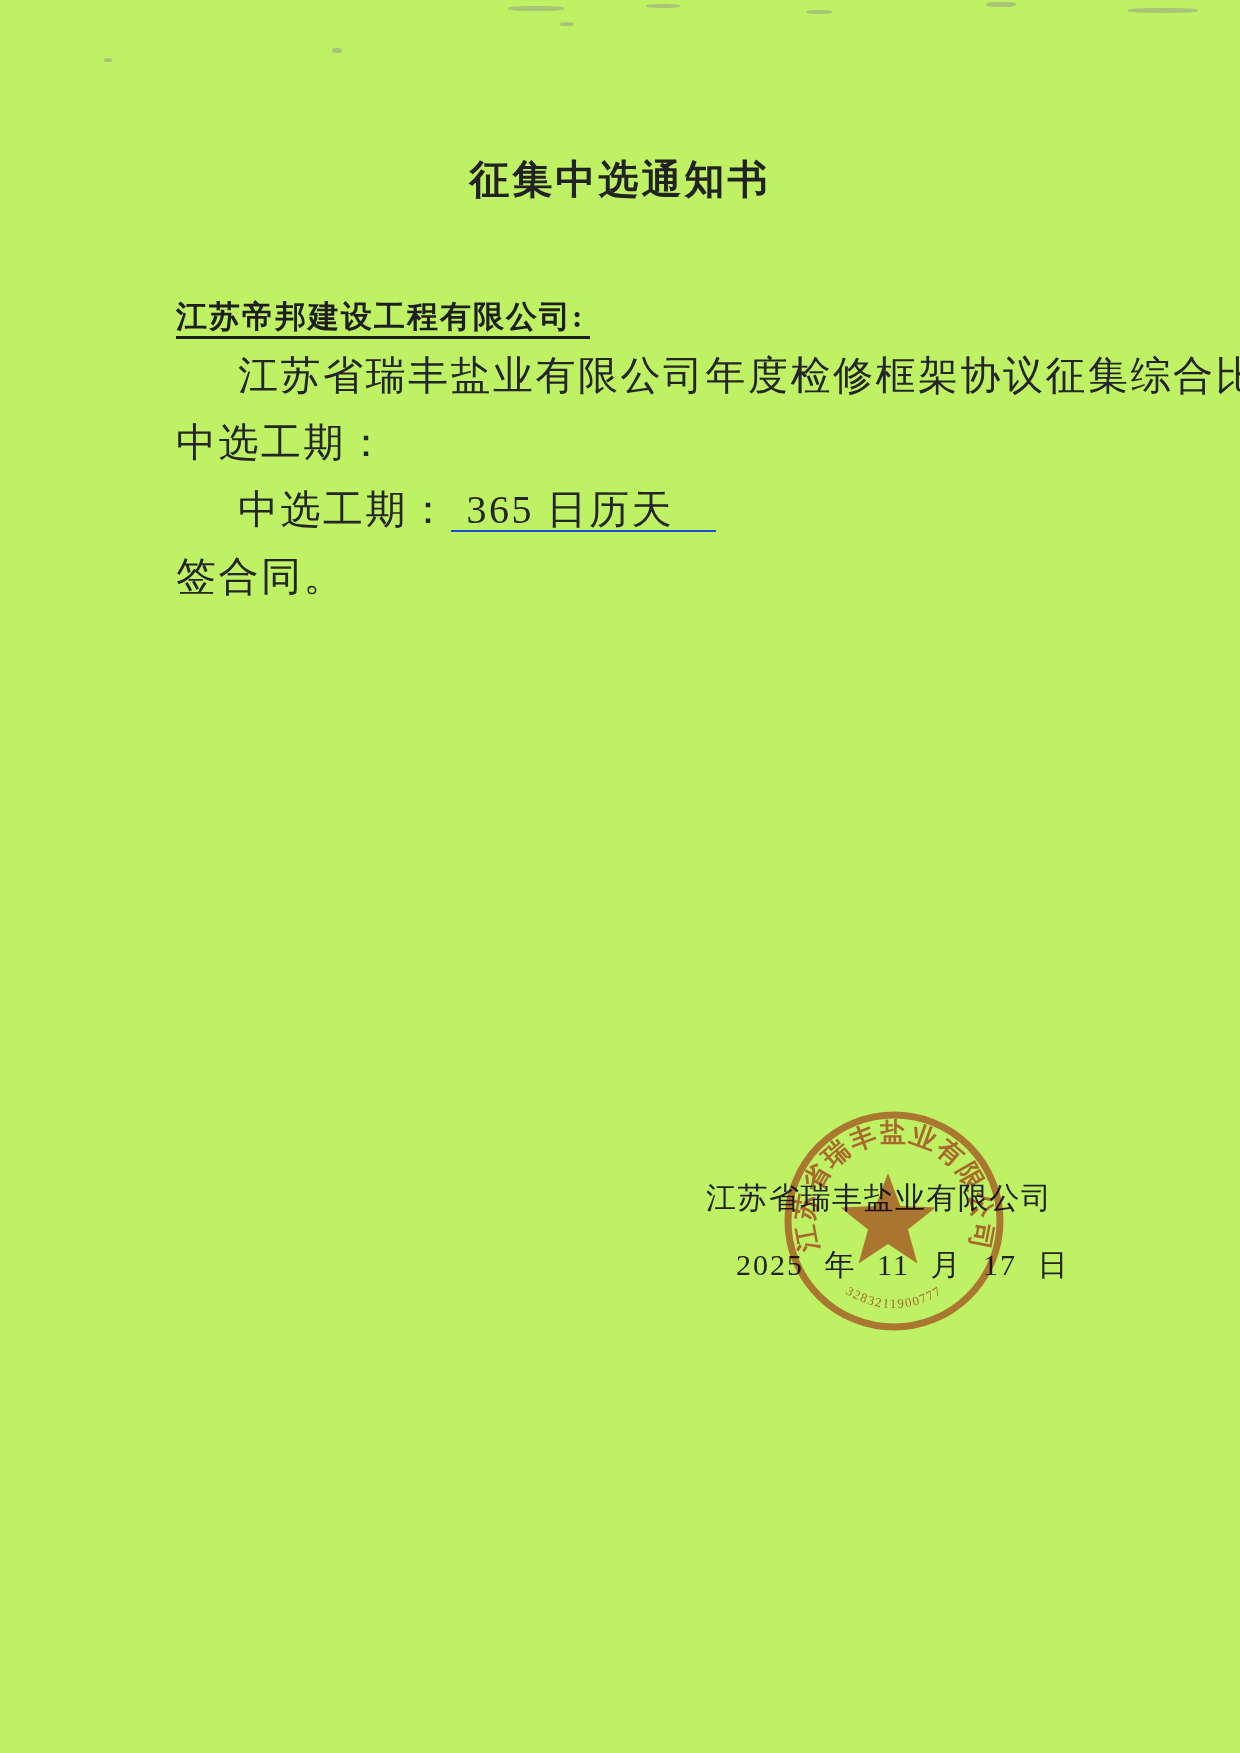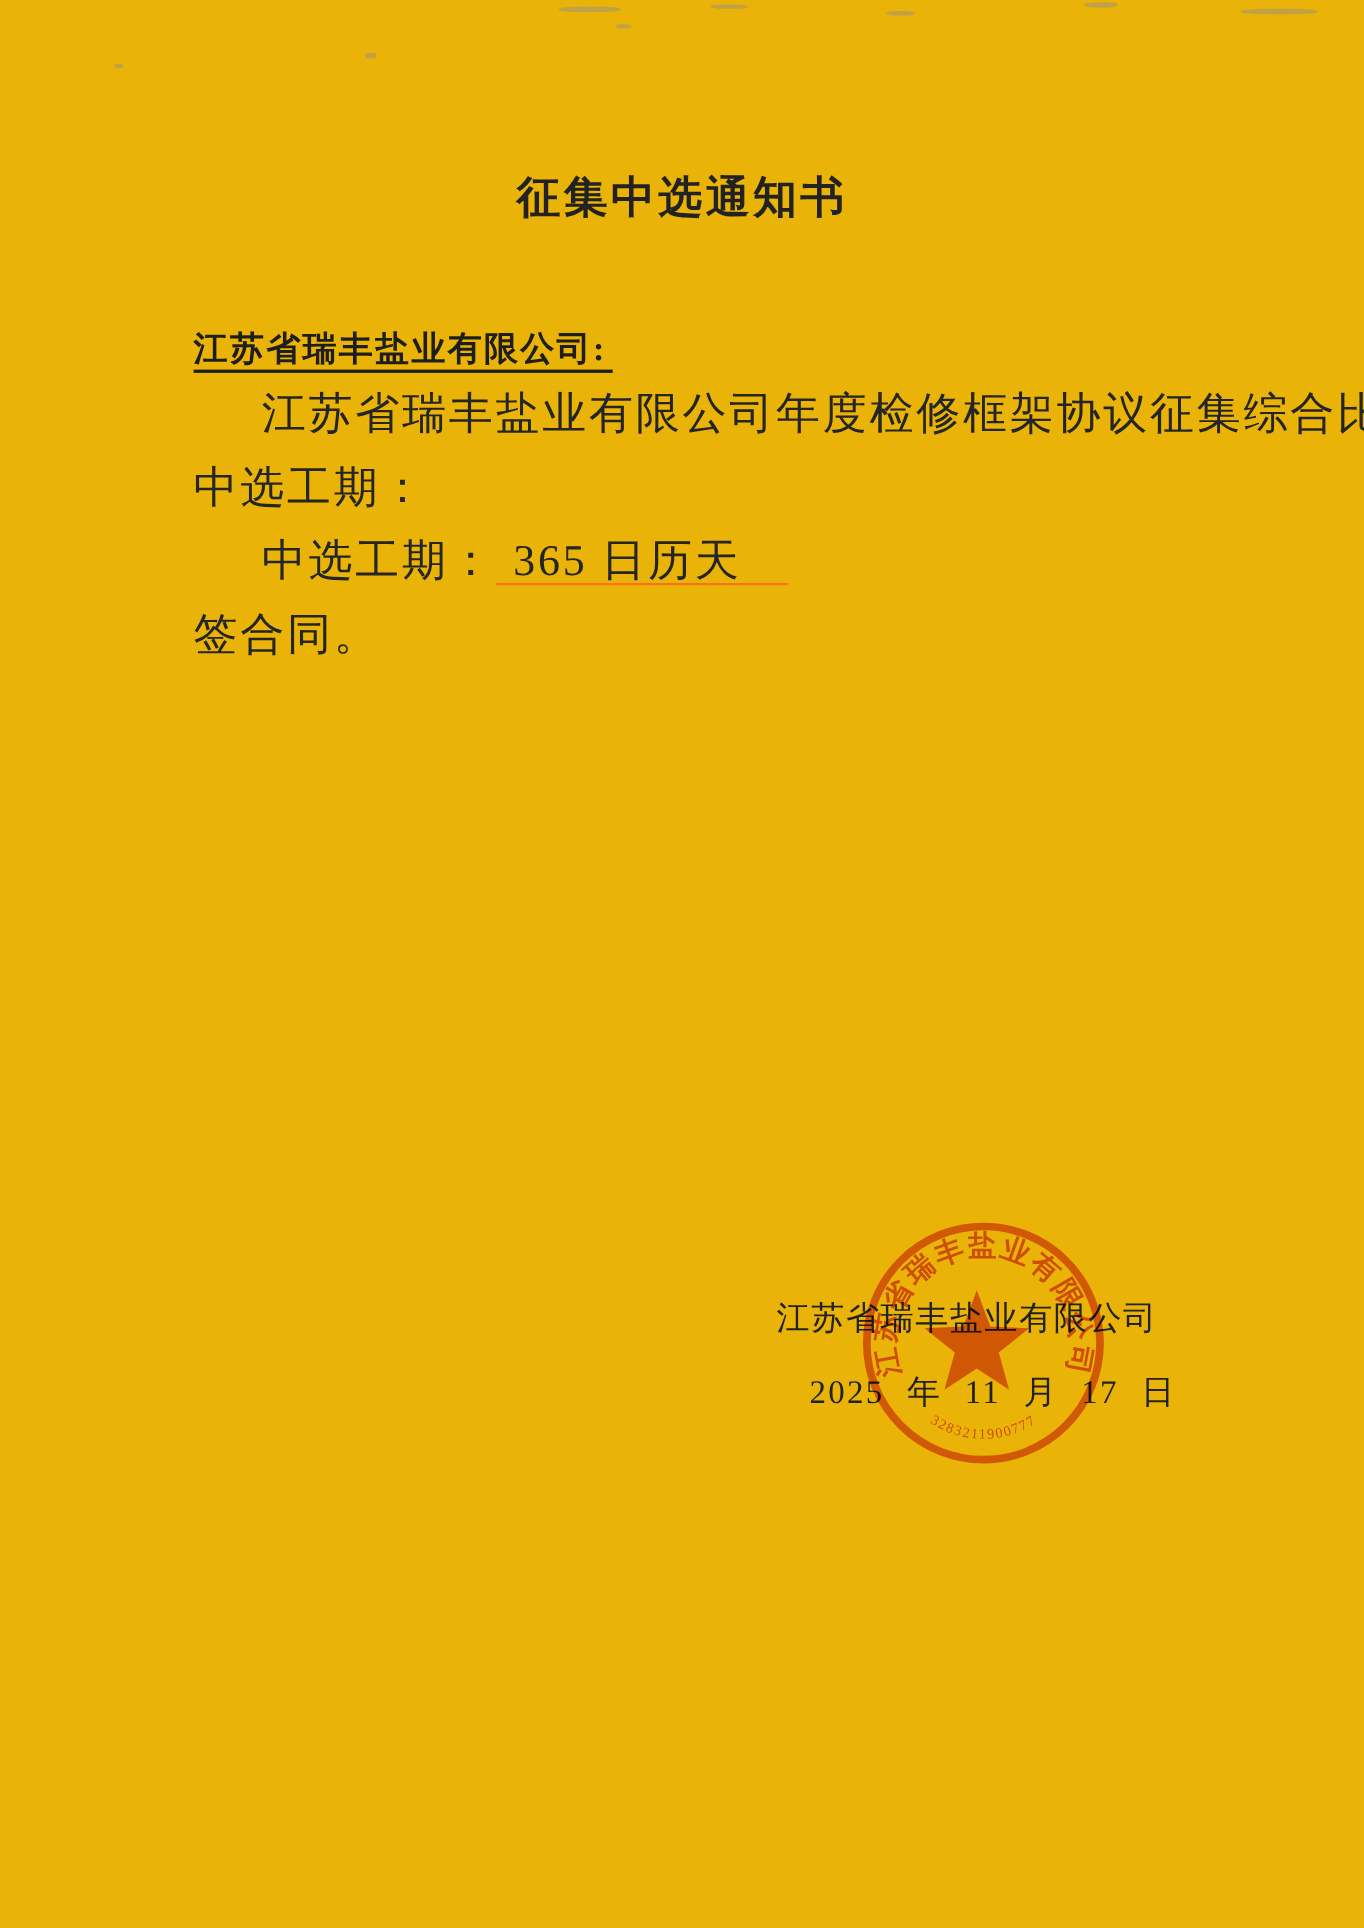--- a/index.html
+++ b/index.html
@@ -2,21 +2,21 @@
 <html><head>
 <meta charset="utf-8">
 <style>
   * { margin: 0; padding: 0; box-sizing: border-box; }
   html, body { background: #9a9a9a; }
   .page {
     position: relative;
     width: 1240px;
     height: 1753px;
     margin: 0 auto;
-    background: #eab308;
+    background: #bef264;
     overflow: hidden;
     font-family: "Liberation Serif", "DejaVu Serif", serif;
     color: #2b2b2b;
   }
   
   .speck {
     position: absolute;
     background: #8f8f8f;
     opacity: 0.45;
     border-radius: 40%;
@@ -60,21 +60,21 @@
     line-height: 67px;
     white-space: nowrap;
   }
   .indent { padding-left: 62px; }
   .u-scope {
     border-bottom: 2px solid #2a2a2a;
     padding-bottom: 3px;
   }
   .u-duration {
     display: inline-block;
-    border-bottom: 2px solid #f97316;
+    border-bottom: 2px solid #1d4ed8;
     padding: 0 42px 0 16px;
     line-height: 40px;
   }
   .signature {
     position: absolute;
     top: 1178px;
     left: 706px;
     font-size: 30px;
     letter-spacing: 1.5px;
     color: #222;
@@ -117,21 +117,21 @@
   <div class="speck" style="top:10px;left:806px;width:26px;height:4px;"></div>
   <div class="speck" style="top:2px;left:986px;width:30px;height:5px;"></div>
   <div class="speck" style="top:8px;left:1128px;width:70px;height:5px;"></div>
   <div class="speck" style="top:22px;left:560px;width:14px;height:4px;"></div>
   <div class="speck" style="top:48px;left:332px;width:10px;height:5px;"></div>
   <div class="speck" style="top:58px;left:104px;width:8px;height:4px;"></div>
 
   <h1 class="title">征集中选通知书</h1>
 
   <div class="addressee">
-    <span class="addr-text">江苏省瑞丰盐业有限公司:</span>
+    <span class="addr-text">江苏帝邦建设工程有限公司:</span>
   </div>
 
   <div class="body-lines">
     <div class="line indent">江苏省瑞丰盐业有限公司年度检修框架协议征集综合比</div>
     <div class="line">中选工期：</div>
     <div class="line indent">
       <span>中选工期：</span><span class="u-duration">365 日历天</span>
     </div>
     <div class="line">签合同。</div>
   </div>

